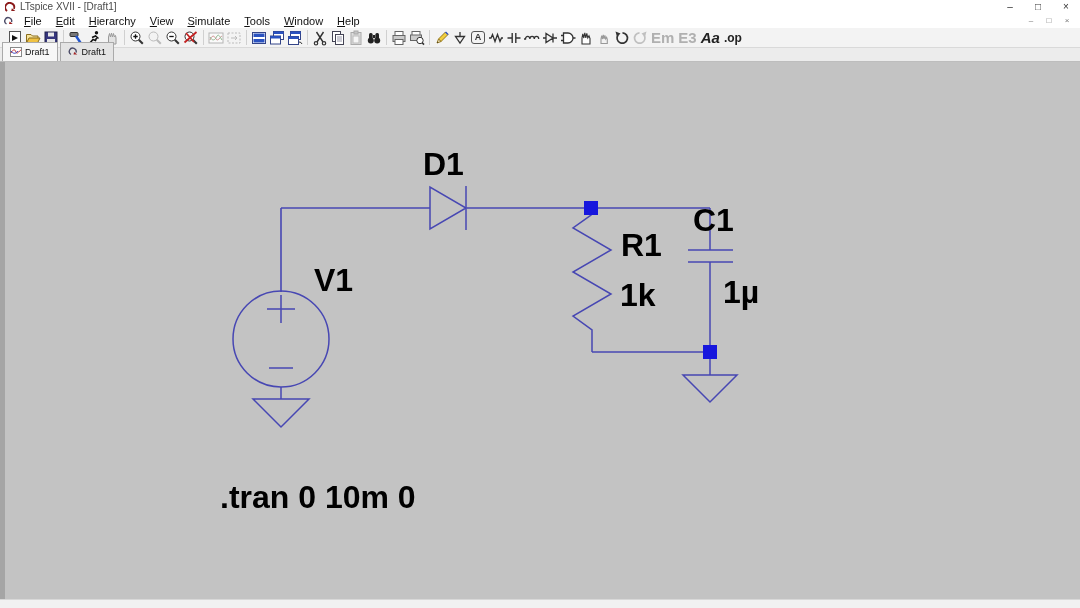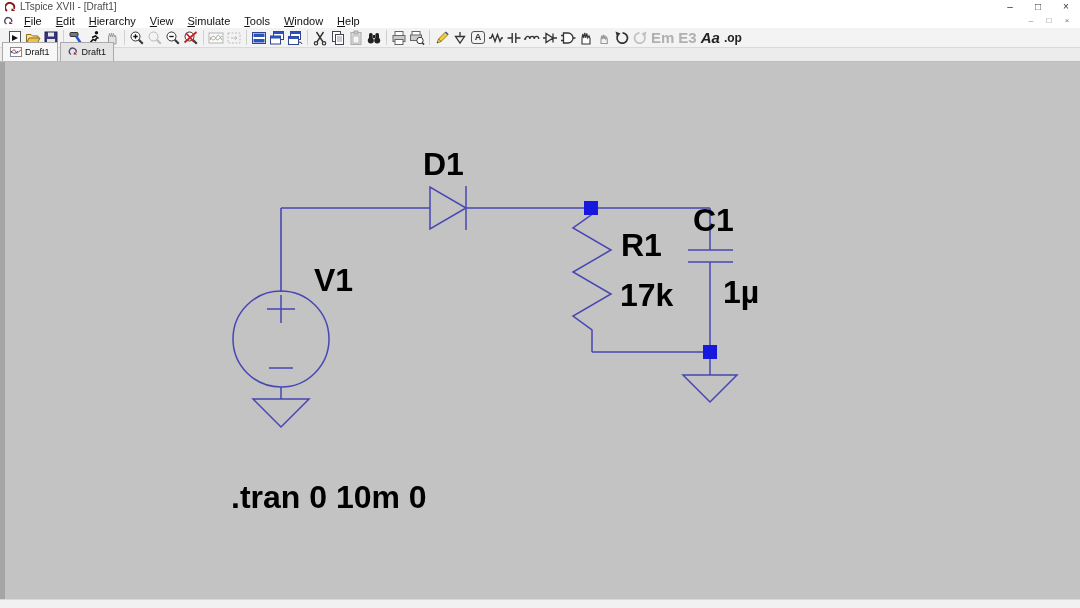--- a/index.html
+++ b/index.html
@@ -381,19 +381,19 @@
       <path d="M683,313 H737 L710,340 L683,313 Z"></path>
     </g>
 
     <rect x="584" y="139" width="14" height="14" fill="#1717dd"></rect>
     <rect x="703" y="283" width="14" height="14" fill="#1717dd"></rect>
   </svg>
 
   <div class="sch-label" style="left:423px; top:86px;">D1</div>
   <div class="sch-label" style="left:314px; top:202px;">V1</div>
   <div class="sch-label" style="left:621px; top:167px;">R1</div>
-  <div class="sch-label" style="left:620px; top:217px;">17k</div>
+  <div class="sch-label" style="left:620px; top:217px;">1k</div>
   <div class="sch-label" style="left:693px; top:142px;">C1</div>
   <div class="sch-label" style="left:723px; top:214px;">1µ</div>
-  <div class="sch-label" style="left:231px; top:419px;text-align:center;">.tran 0 10m 0</div>
+  <div class="sch-label" style="left:220px; top:419px;text-align:center;">.tran 0 10m 0</div>
 </div>
 
 <div class="statusbar"></div>
 
 </body></html>

